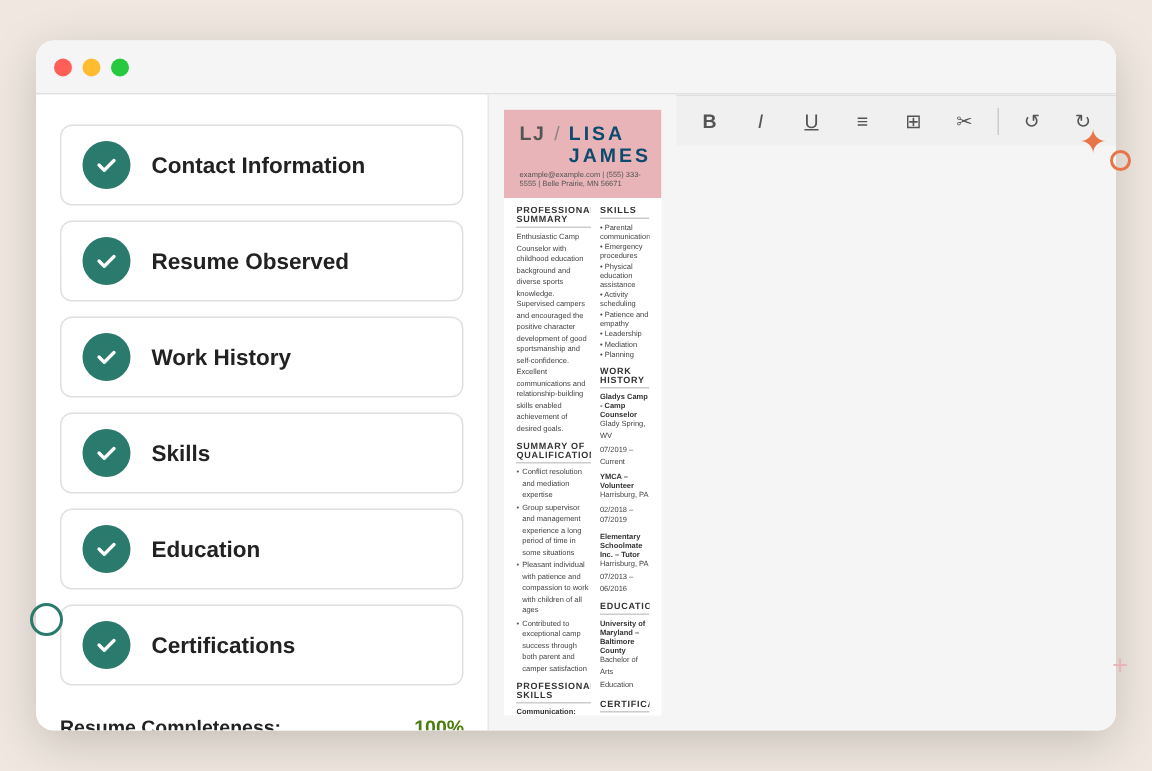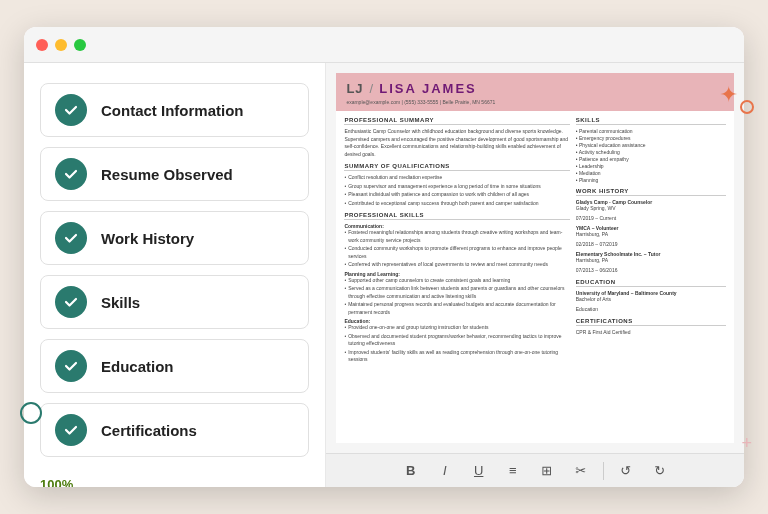--- a/index.html
+++ b/index.html
@@ -119,21 +119,21 @@
       font-size: 13px;
       font-weight: 700;
       color: #4d7c0f;
     }
 
     
     .right-panel {
       flex: 1;
       background: #f5f5f5;
       display: flex;
-      flex-direction: column;
+      flex-direction: row;
       overflow: hidden;
     }
 
     .resume-preview {
       flex: 1;
       overflow: hidden;
       padding: 10px;
     }
 
     .resume-doc {
@@ -167,21 +167,21 @@
     }
 
     .resume-divider {
       font-size: 13px;
       color: #888;
     }
 
     .resume-fullname {
       font-size: 13px;
       font-weight: 700;
-      color: #701a75;
+      color: #0c4a6e;
       letter-spacing: 2px;
     }
 
     .resume-contact-line {
       font-size: 5px;
       color: #555;
       margin-top: 3px;
       display: flex;
       gap: 8px;
     }
@@ -361,20 +361,21 @@
           <svg viewBox="0 0 16 16" fill="none">
             <polyline points="3,8 6.5,11.5 13,5" stroke="white" stroke-width="2.2" stroke-linecap="round" stroke-linejoin="round"></polyline>
           </svg>
         </div>
         <span class="checklist-label">Certifications</span>
       </div>
 
       <div style="flex:1;"></div>
       <div class="bottom-bar" style="padding:0; border:none; margin-top:auto;">
         <div class="completeness-row">
+          <span class="completeness-label">Resume Completeness:</span>
           <span class="completeness-pct">100%</span>
         </div>
 
       </div>
     </div>
 
     <div class="right-panel">
       <div class="resume-preview">
         <div class="resume-doc">
 

